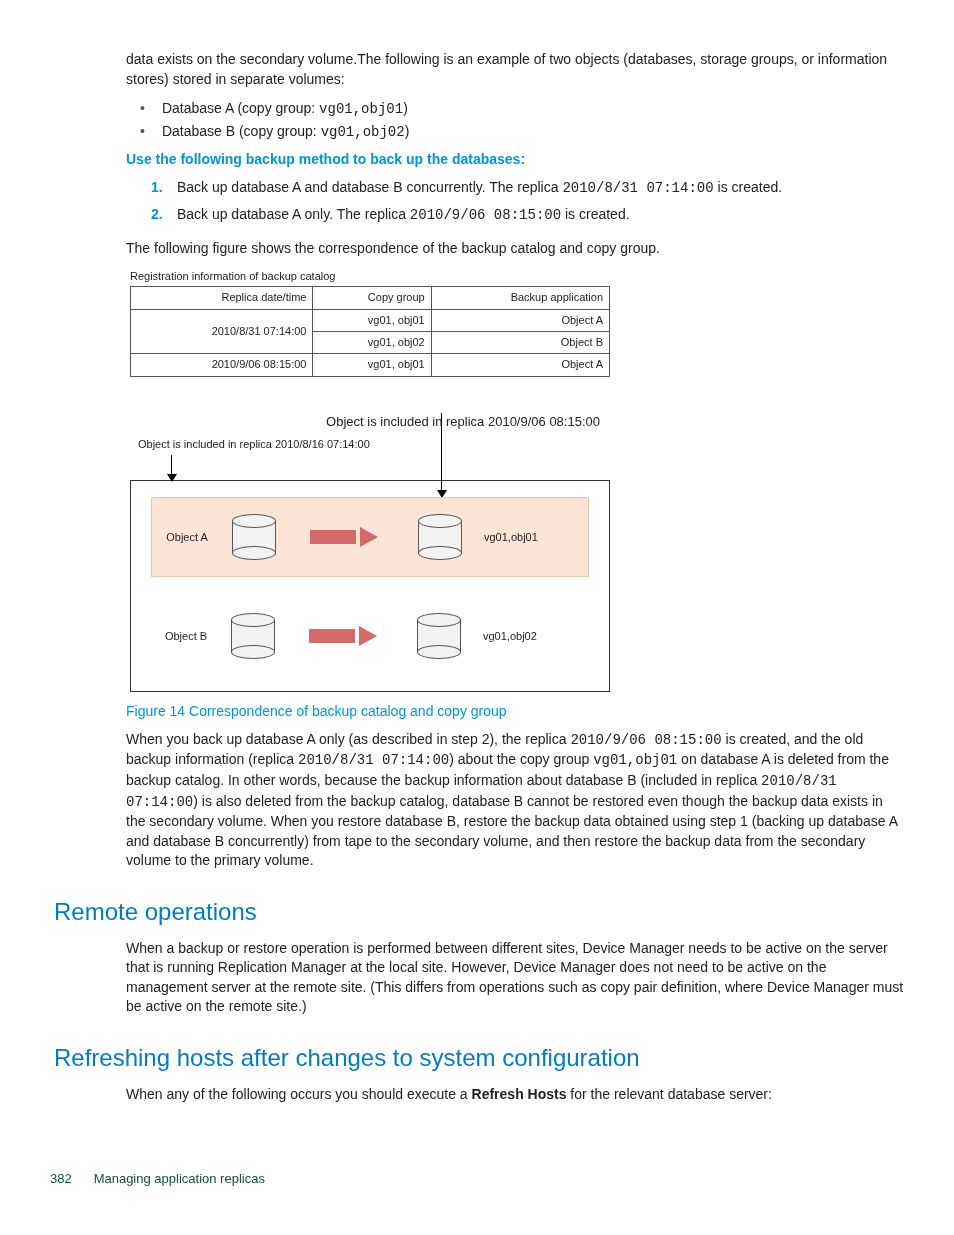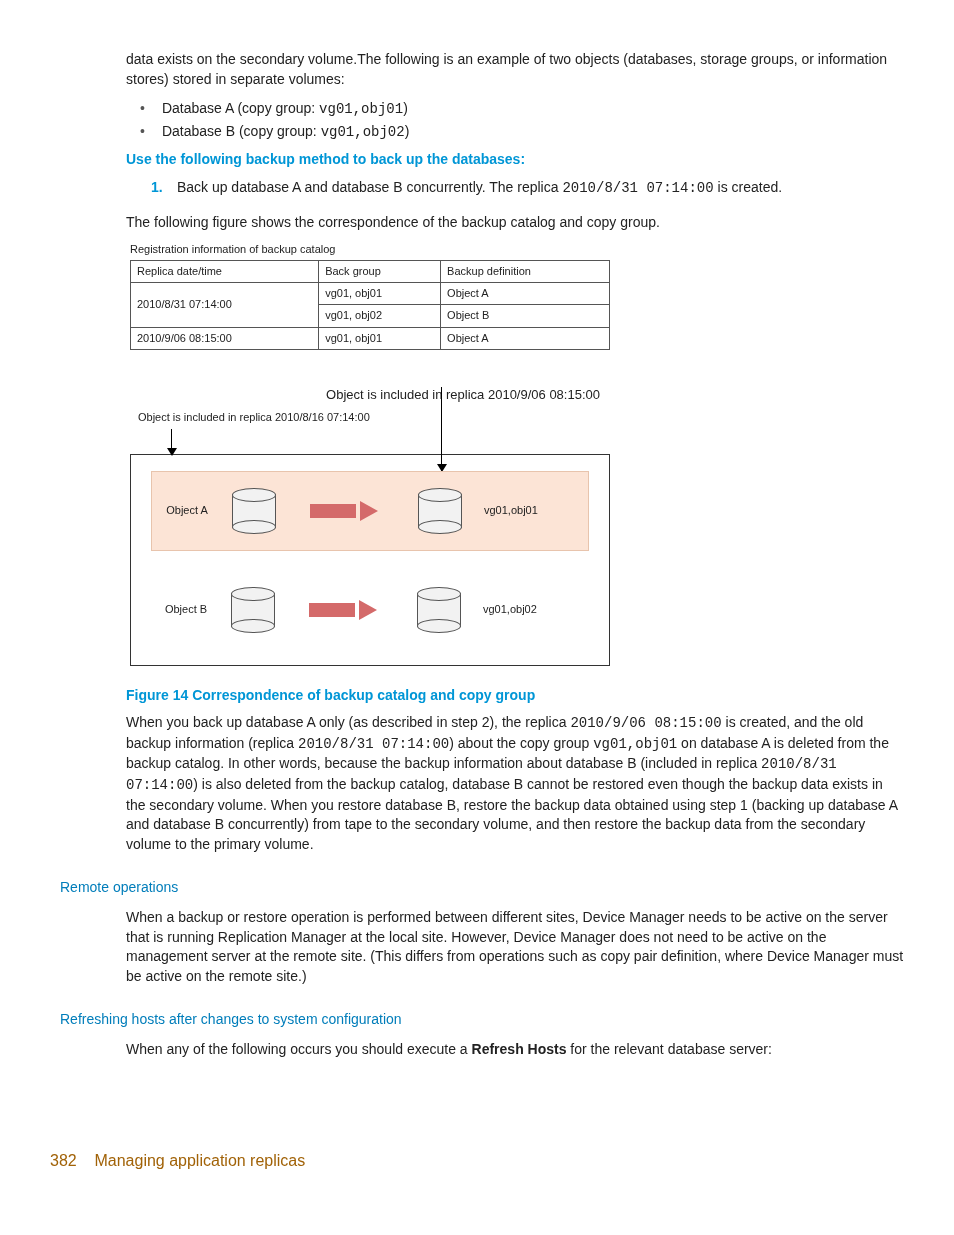--- a/index.html
+++ b/index.html
@@ -12,30 +12,30 @@
     line-height: 1.4;
   }
   .body-text { margin: 0 0 10px 76px; }
   ul.bullets { margin: 0 0 8px 90px; padding: 0; list-style: none; }
   ul.bullets li::before { content: "•"; color: #555; display: inline-block; width: 18px; }
   ul.bullets li { margin: 2px 0; }
   .bold-link { color: #0096d6; font-weight: bold; margin: 6px 0 8px 76px; }
   ol.steps { margin: 0 0 14px 90px; padding: 0; list-style: none; }
   ol.steps li { margin: 6px 11px; }
   ol.steps .num { color: #0096d6; font-weight: bold; display: inline-block; width: 22px; }
-  .fig-caption { color: #0096d6; font-weight: bold; margin: 20px 0 8px 76px; }
-  h2 { color: #007dba; font-weight: normal; font-size: 14px; margin: 24px 0 10px 10px; }
-  .footer { margin-top: 90px; font-size: 16px; color: #a16207; }
+  .fig-caption { color: #0096d6; font-weight: normal; margin: 10px 0 8px 76px; }
+  h2 { color: #007dba; font-weight: normal; font-size: 24px; margin: 24px 0 10px 4px; }
+  .footer { margin-top: 66px; font-size: 13px; color: #14532d; }
   .footer .pg { display:inline-block; width: 40px; }
 
   
   .figure-wrap { margin: 6px 0 4px 80px; width: 480px; font-size: 11px; }
   .reg-title { text-align: left; margin: 2px 0 2px 0; }
   table.reg { border-collapse: collapse; width: 100%; font-size: 11px; }
-  table.reg td, table.reg th { border: 1px solid #555; padding: 3px 6px; text-align: left; font-weight: normal; }
+  table.reg td, table.reg th { border: 1px solid #555; padding: 3px 6px; text-align: right; font-weight: normal; }
 
   .arrow-note1 { text-align: right; margin: 36px 10px 0 0; font-size:13px; }
   .arrow-note2 { text-align: left; margin: 6px 0 0 8px; font-size:11px; }
 
   .diagram { position: relative; border: 1px solid #333; height: 210px; margin-top: 28px; }
   .row { position: absolute; left: 20px; right: 20px; height: 78px; display:flex; align-items:center; }
   .row.hi { top: 16px; background: #fce4d6; border: 1px solid #e8c4ad; }
   .row.lo { bottom: 16px; }
   .lbl { width: 70px; text-align:center; font-size:11px; }
   .cyl { width: 42px; height: 46px; position: relative; margin: 0 10px; }
@@ -69,32 +69,36 @@
   </li>
 </ul>
 
 <p class="bold-link">Use the following backup method to back up the databases:</p>
 
 <ol class="steps">
   <li>
     <span class="num">1.</span>
     <span>Back up database A and database B concurrently. The replica </span><span class="mono">2010/8/31 07:14:00</span><span> is created.</span>
   </li>
+  <li>
+    <span class="num">2.</span>
+    <span>Back up database A only. The replica </span><span class="mono">2010/9/06 08:15:00</span><span> is created.</span>
+  </li>
 </ol>
 
 <p class="body-text">The following figure shows the correspondence of the backup catalog and copy group.</p>
 
 <div class="figure-wrap">
   <div class="reg-title">Registration information of backup catalog</div>
   <table class="reg">
     <tbody>
         <tr>
       <th>Replica date/time</th>
-      <th>Back group</th>
-      <th>Backup definition</th>
+      <th>Copy group</th>
+      <th>Backup application</th>
     </tr>
     <tr>
       <td rowspan="2">2010/8/31 07:14:00</td>
       <td>vg01, obj01</td>
       <td>Object  A</td>
     </tr>
     <tr>
       <td>vg01, obj02</td>
       <td>Object  B</td>
     </tr>

